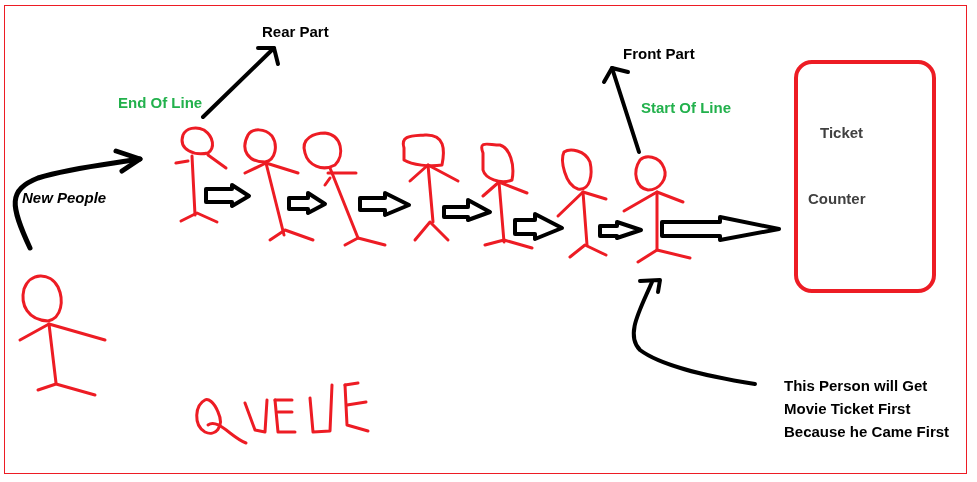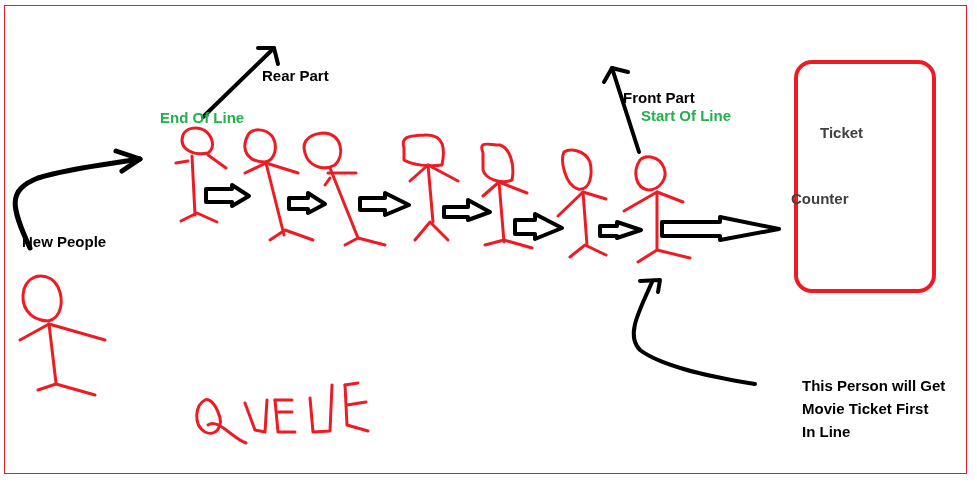--- a/index.html
+++ b/index.html
@@ -1,23 +1,23 @@
 <!DOCTYPE html>
 <html><head>
 <meta charset="utf-8">
 <style>
   html, body { margin: 0; padding: 0; background: #ffffff; }
   body { width: 977px; height: 482px; position: relative; overflow: hidden; font-family: "Liberation Sans", sans-serif; }
   .frame { position: absolute; left: 4px; top: 5px; width: 963px; height: 469px; border: 1px solid #ed1c24; box-sizing: border-box; }
   svg.canvas { position: absolute; left: 0; top: 0; }
   .lbl { position: absolute; font-weight: bold; font-size: 15px; white-space: nowrap; line-height: 1; }
-  .black { color: #000000; margin-top: 44px; }
+  .black { color: #000000; }
   .green { color: #22b14c; }
   .red { color: #404040; }
-  .note { position: absolute; left: 802px; top: 374px; font-weight: bold; font-size: 15px; line-height: 23px; color: #000; }
+  .note { position: absolute; left: 784px; top: 374px; font-weight: bold; font-size: 15px; line-height: 23px; color: #000; }
   .note div { white-space: nowrap; }
   .counter-box { position: absolute; left: 794px; top: 60px; width: 142px; height: 233px; border: 4px solid #ed1c24; border-radius: 18px; box-sizing: border-box; }
 </style>
 </head>
 <body>
 
 <div class="frame"></div>
 
 <svg class="canvas" width="977" height="482" viewBox="0 0 977 482">
   <g fill="none" stroke-linecap="round" stroke-linejoin="round">
@@ -113,26 +113,26 @@
     <path d="M278 412 L292 412"></path>
     <path d="M275 400 L292 400"></path>
     <path d="M310 398 L313 432 L330 431 L332 385"></path>
     <path d="M345 385 L347 425 L368 431"></path>
     <path d="M345 385 L358 383"></path>
     <path d="M347 405 L366 402"></path>
   </g>
 </svg>
 
 <div class="lbl black" style="left:262px; top:24px;">Rear Part</div>
-<div class="lbl green" style="left:118px; top:110px;margin-left:42px;">End Of Line</div>
-<div class="lbl black" style="left:22px; top:190px;">New People</div>
+<div class="lbl green" style="left:118px; top:95px;">End Of Line</div>
+<div class="lbl black" style="left:22px; top:190px;font-style:italic;">New People</div>
 <div class="lbl black" style="left:623px; top:46px;">Front Part</div>
-<div class="lbl green" style="left:641px; top:108px;">Start Of Line</div>
+<div class="lbl green" style="left:641px; top:100px;">Start Of Line</div>
 
 <div class="counter-box"></div>
 <div class="lbl red" style="left:820px; top:125px;">Ticket</div>
-<div class="lbl red" style="left:791px; top:191px;">Counter</div>
+<div class="lbl red" style="left:808px; top:191px;">Counter</div>
 
 <div class="note">
   <div>This Person will Get</div>
   <div>Movie Ticket First</div>
-  <div>In Line</div>
+  <div>Because he Came First</div>
 </div>
 
 </body></html>

